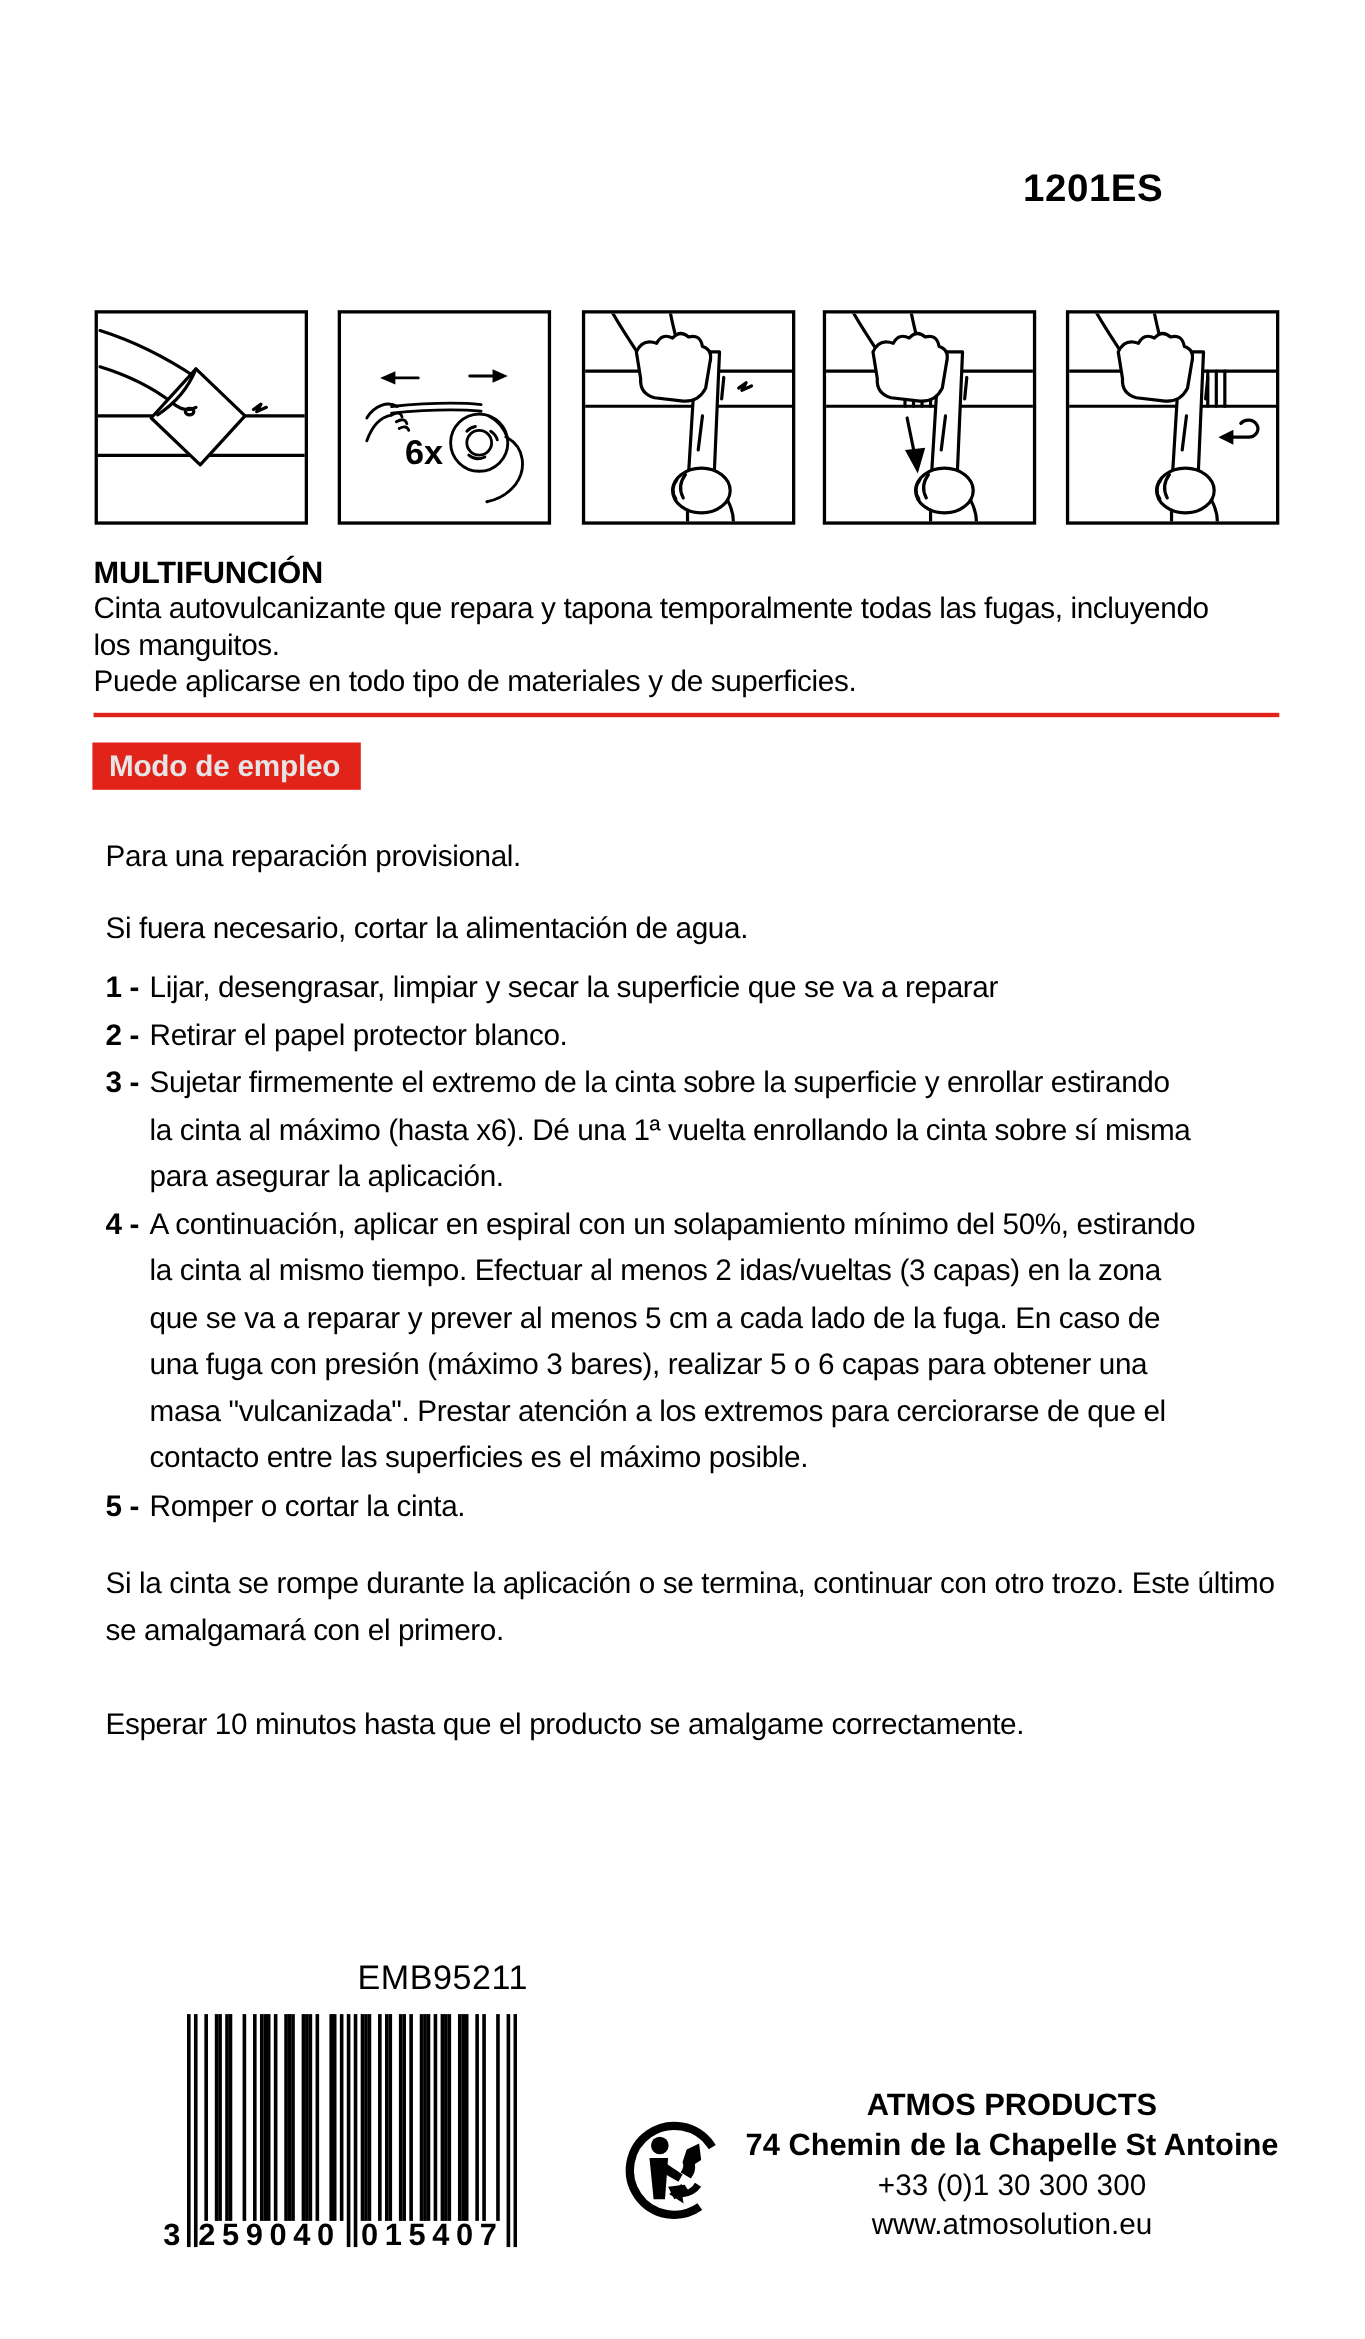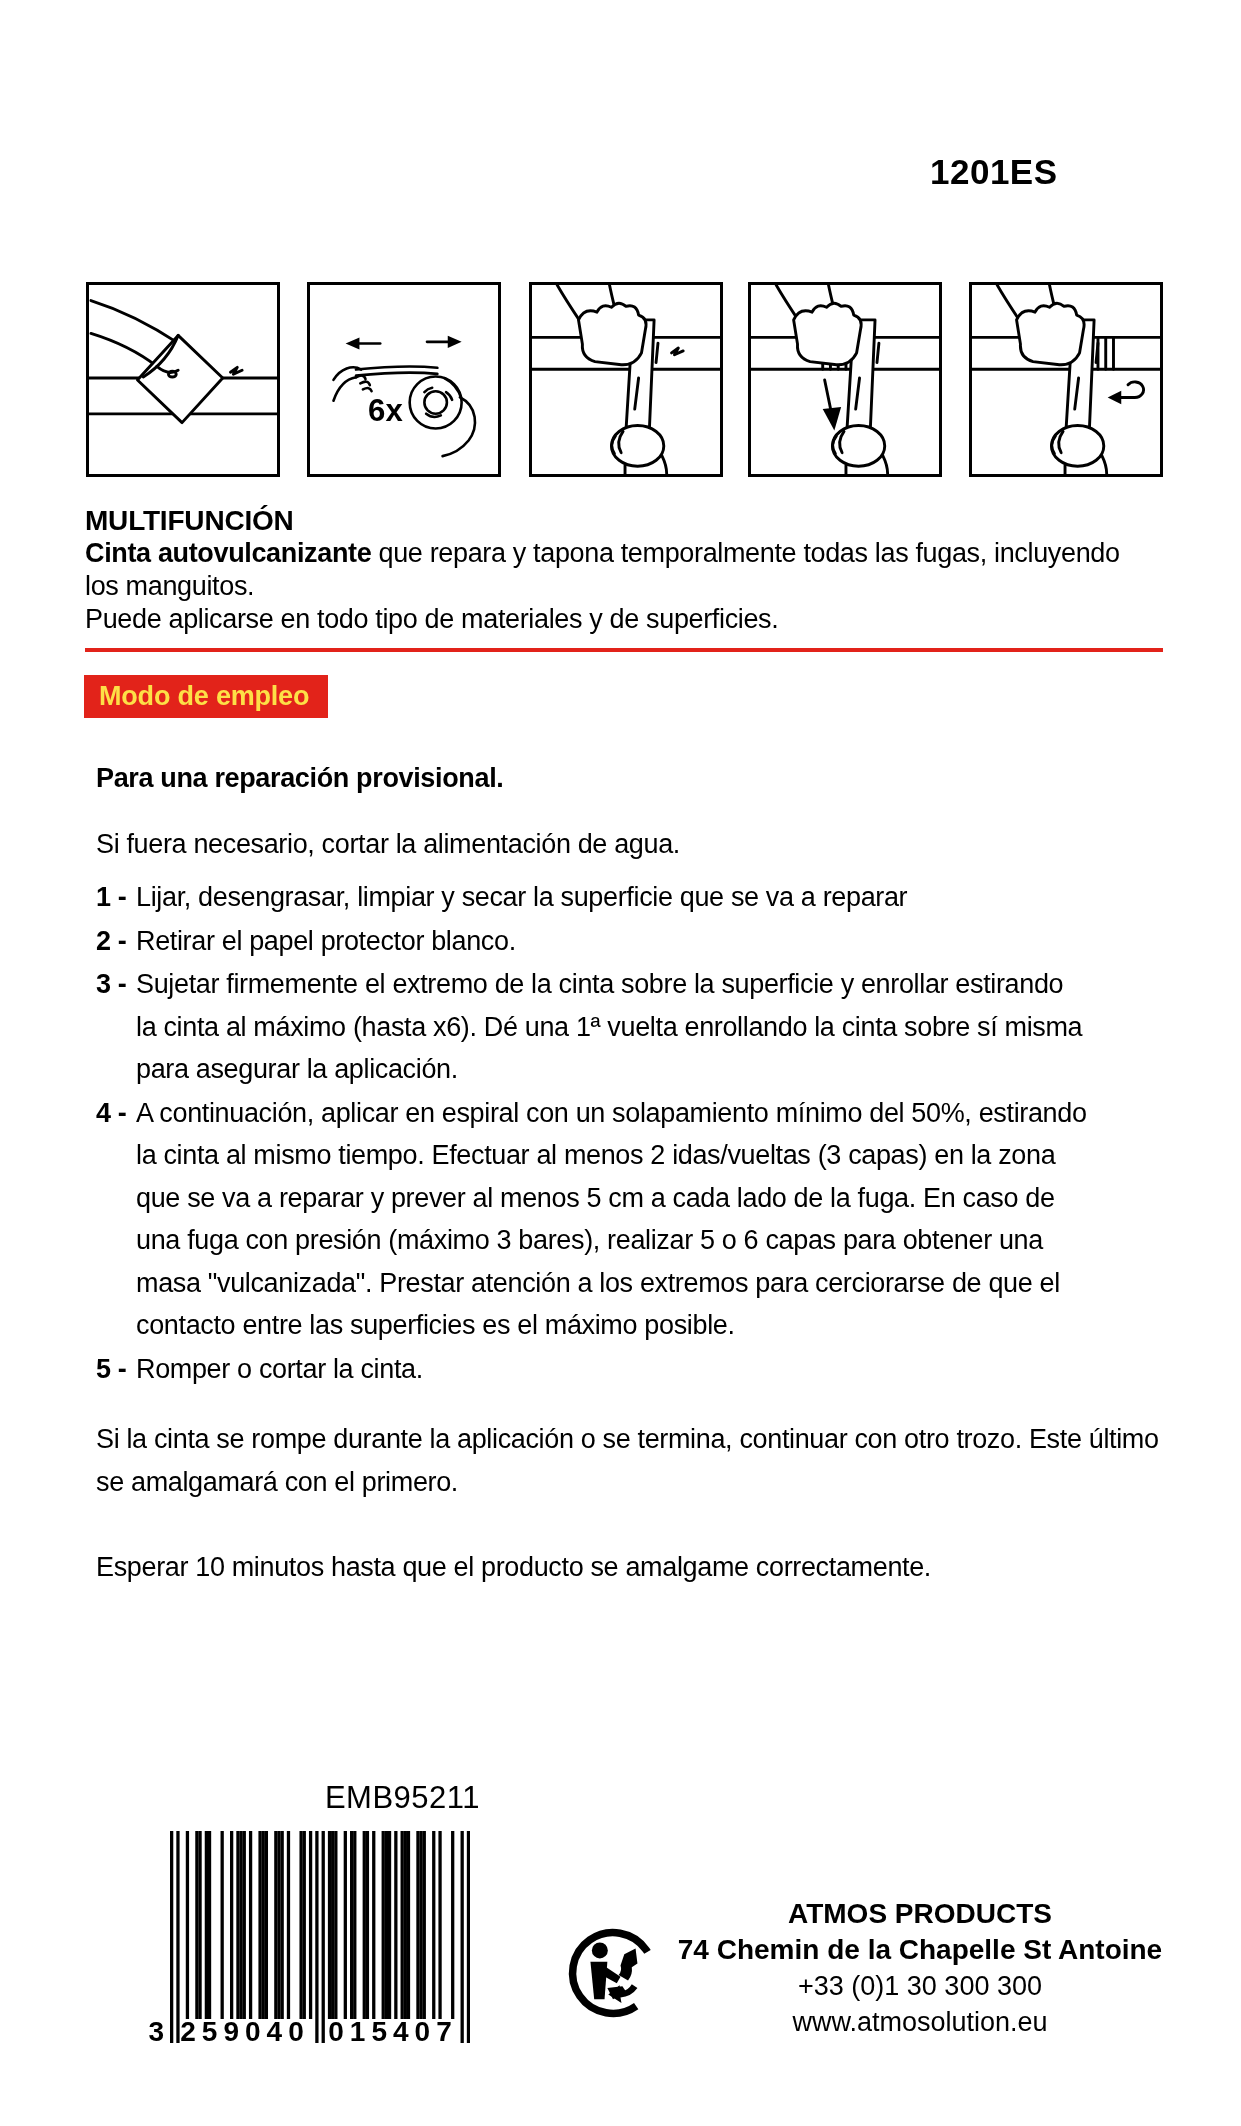--- a/index.html
+++ b/index.html
@@ -1,39 +1,39 @@
 <!DOCTYPE html>
 <html><head>
 <meta charset="utf-8">
 <style>
   html,body{margin:0;padding:0;background:#888;}
   .page{position:relative;width:1241px;height:2126px;background:#ffffff;
         font-family:"Liberation Sans",sans-serif;color:#000;overflow:hidden;}
   .abs{position:absolute;}
-  .b{font-weight:bold;}
+  .b{font-weight:normal;}
   .body-text{font-size:27px;line-height:33px;letter-spacing:-0.35px;}
   .pre{white-space:pre-line;}
 
   
   .code{font-size:35px;font-weight:bold;letter-spacing:0.5px;}
 
   
   .picto{position:absolute;width:194px;height:195px;border:3px solid #000;box-sizing:border-box;background:#fff;}
   .picto svg{display:block;width:100%;height:100%;}
   .ln{fill:none;stroke:#000;stroke-width:3;stroke-linecap:round;stroke-linejoin:round;}
   .lnw{fill:#fff;stroke:#000;stroke-width:3;stroke-linecap:round;stroke-linejoin:round;}
   .fill{fill:#000;stroke:none;}
   .roll-label{font-family:"Liberation Sans",sans-serif;font-size:36px;font-weight:bold;fill:#000;}
 
   
   .intro-title{font-size:28px;font-weight:bold;line-height:33px;letter-spacing:-0.2px;}
 
   
   .rule{background:#e2231a;height:4px;}
-  .badge{background:#e2231a;color:#fde047;font-size:27px;font-weight:bold;line-height:43px;
+  .badge{background:#e2231a;color:#e5e5e5;font-size:27px;font-weight:bold;line-height:43px;
          height:43px;padding-left:15px;box-sizing:border-box;letter-spacing:-0.2px;}
 
   
   .step{display:flex;margin-bottom:1px;}
   .step .num{font-weight:bold;flex:none;width:40px;font-size:27px;line-height:42.5px;letter-spacing:-0.35px;}
   .step .txt{font-size:27px;line-height:42.5px;letter-spacing:-0.35px;white-space:pre-line;width:1010px;}
 
   .para{font-size:27px;line-height:43px;letter-spacing:-0.35px;white-space:pre-line;}
 
   

